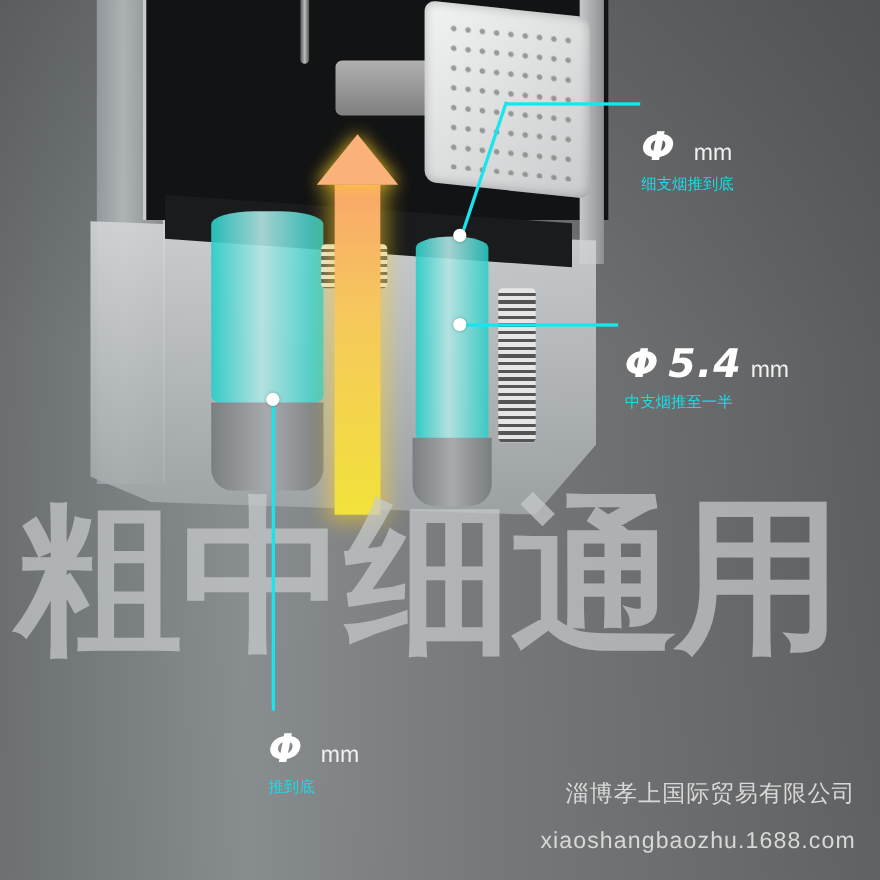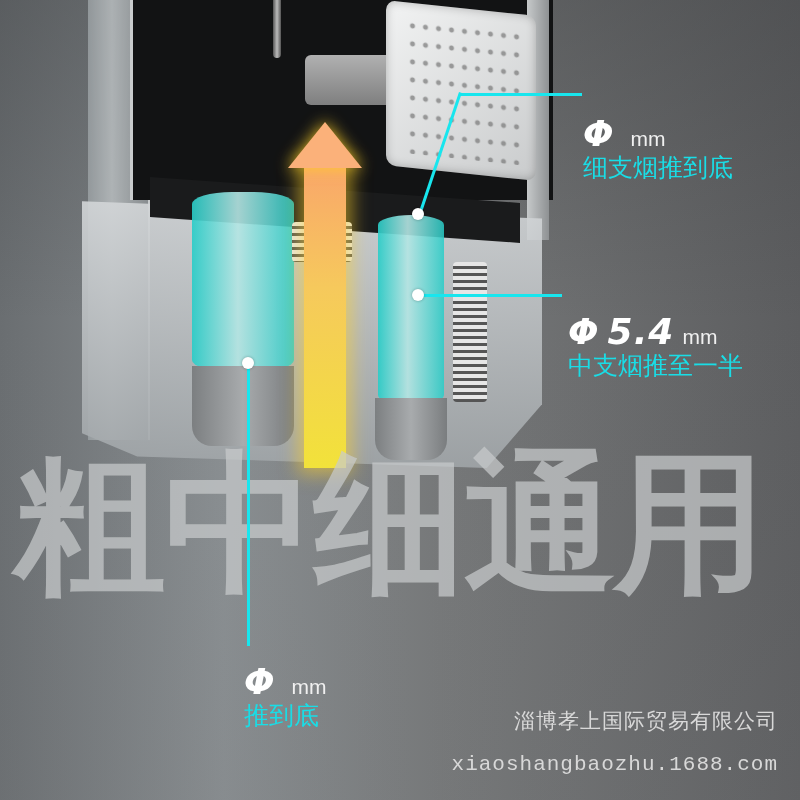--- a/index.html
+++ b/index.html
@@ -54,25 +54,25 @@
   .dot { position: absolute; width: 12px; height: 12px; border-radius: 50%; background: #ffffff;
     box-shadow: 0 0 3px rgba(0,0,0,.3); }
 
   
   .callout { position: absolute; color: #fff; }
   .size { display: flex; align-items: baseline; }
   .phi, .num { font-family: "DejaVu Sans", sans-serif; font-weight: bold; font-style: italic;
     font-size: 36px; color: #ffffff; letter-spacing: 1px; }
   .phi { margin-right: 8px; }
   .unit { font-family: "Liberation Sans", sans-serif; font-size: 21px; color: #f0f0f0; margin-left: 8px; margin-top: 27px; }
-  .desc { font-family: "DejaVu Sans", sans-serif; font-size: 25px; color: #19dde6; line-height: 28px; }
+  .desc { font-family: "DejaVu Sans", sans-serif; font-size: 14px; color: #19dde6; line-height: 28px; }
 
   .footer { position: absolute; right: 22px; color: #d8d8d8; }
   .company { top: 707px; font-family: "DejaVu Sans", sans-serif; font-size: 21px; letter-spacing: 1px; }
-  .url { top: 753px; font-family: Liberation Mono, monospace; font-size: 21px; letter-spacing: 1px; }
+  .url { top: 753px; font-family: Liberation Sans, sans-serif; font-size: 21px; letter-spacing: 1px; }
 </style>
 </head>
 <body>
 
 <div class="stage"></div>
 
 <div class="device">
   <div class="case-left"></div>
   <div class="case-back"></div>
   <div class="case-right-rail"></div>

